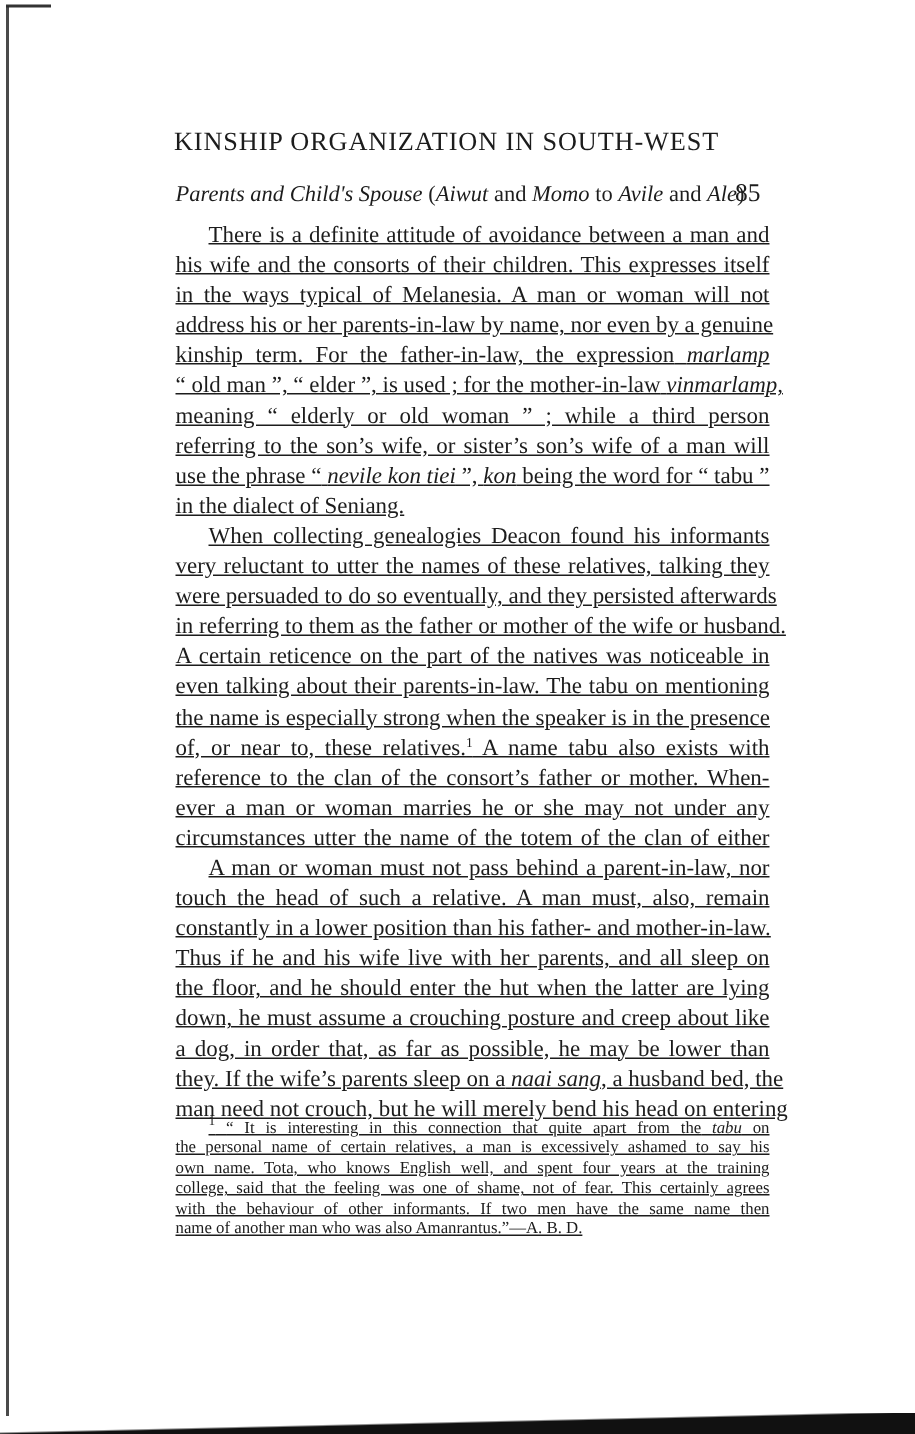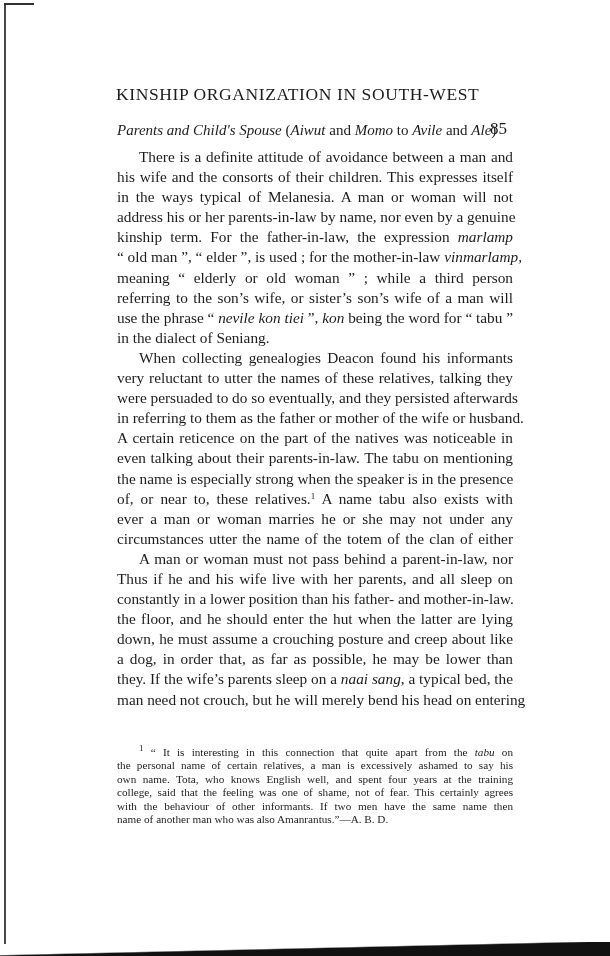--- a/index.html
+++ b/index.html
@@ -8,21 +8,21 @@
   .page { position:absolute; left:0; top:0; width:610px; height:956px; background:#fff; }
   .binding-left { position:absolute; left:4px; top:4px; width:2px; height:940px; background:#2a2a2a; opacity:.85; }
   .binding-top { position:absolute; left:4px; top:3px; width:30px; height:2px; background:#333; }
   .binding-shadow { position:absolute; left:0; bottom:0; width:610px; height:14px;
          background:linear-gradient(to bottom right, transparent 45%, #111 50%); }
   .running-head { position:absolute; left:116px; top:84px; width:394px; font-size:17.5px; letter-spacing:.6px; white-space:nowrap; }
   .page-number { position:absolute; left:490px; top:87px; font-size:17px;margin-top:32px; }
   .section-title { position:absolute; left:117px; top:122px; font-size:15px; font-style:italic; white-space:nowrap; }
   .section-title .rm { font-style:normal; }
   .body { position:absolute; left:117px; top:147px; width:396px; font-size:15.3px; line-height:20.1px; }
-  .line { display:block; white-space:nowrap; text-align:justify; text-align-last:justify; height:20.1px; }
+  .line { display:block; white-space:nowrap; text-align:justify; text-align-last:justify; height:20.1px;text-decoration:underline; }
   .line.last { text-align-last:left; }
   .line.indent { padding-left:22px; }
   .fn { position:absolute; left:117px; top:746px; width:396px; font-size:11.2px; line-height:13.4px; }
   .fn .line { height:13.4px; }
   .fn .line.indent { padding-left:22px; }
   i { font-style:italic; }
   sup { font-size:9px; vertical-align:5px; line-height:0; }
 </style>
 </head>
 <body>
@@ -51,29 +51,31 @@
     <span class="line"><span>use the phrase “</span> <i>nevile kon tiei</i><span> ”, </span><i>kon</i><span> being the word for “ tabu ”</span></span>
     <span class="line last">in the dialect of Seniang.</span>
     <span class="line indent">When collecting genealogies Deacon found his informants</span>
     <span class="line">very reluctant to utter the names of these relatives, talking they</span>
     <span class="line">were persuaded to do so eventually, and they persisted afterwards</span>
     <span class="line">in referring to them as the father or mother of the wife or husband.</span>
     <span class="line">A certain reticence on the part of the natives was noticeable in</span>
     <span class="line">even talking about their parents-in-law. The tabu on mentioning</span>
     <span class="line">the name is especially strong when the speaker is in the presence</span>
     <span class="line"><span>of, or near to, these relatives.</span><sup>1</sup><span> A name tabu also exists with</span></span>
+    <span class="line">reference to the clan of the consort’s father or mother. When-</span>
     <span class="line">ever a man or woman marries he or she may not under any</span>
     <span class="line">circumstances utter the name of the totem of the clan of either</span>
     <span class="line indent">A man or woman must not pass behind a parent-in-law, nor</span>
+    <span class="line">touch the head of such a relative. A man must, also, remain</span>
+    <span class="line">constantly in a lower position than his father- and mother-in-law.</span>
     <span class="line">Thus if he and his wife live with her parents, and all sleep on</span>
-    <span class="line">constantly in a lower position than his father- and mother-in-law.</span>
     <span class="line">the floor, and he should enter the hut when the latter are lying</span>
     <span class="line">down, he must assume a crouching posture and creep about like</span>
     <span class="line">a dog, in order that, as far as possible, he may be lower than</span>
-    <span class="line"><span>they. If the wife’s parents sleep on a</span> <i>naai sang</i><span>, a typical bed, the</span></span>
+    <span class="line"><span>they. If the wife’s parents sleep on a</span> <i>naai sang</i><span>, a husband bed, the</span></span>
     <span class="line">man need not crouch, but he will merely bend his head on entering</span>
   </div>
 
   <div class="fn">
     <span class="line indent"><sup>1</sup> <span>“ It is interesting in this connection that quite apart from the</span> <i>tabu</i><span> on</span></span>
     <span class="line">the personal name of certain relatives, a man is excessively ashamed to say his</span>
     <span class="line">own name. Tota, who knows English well, and spent four years at the training</span>
     <span class="line">college, said that the feeling was one of shame, not of fear. This certainly agrees</span>
     <span class="line">with the behaviour of other informants. If two men have the same name then</span>
     <span class="line last">name of another man who was also Amanrantus.”—A. B. D.</span>

